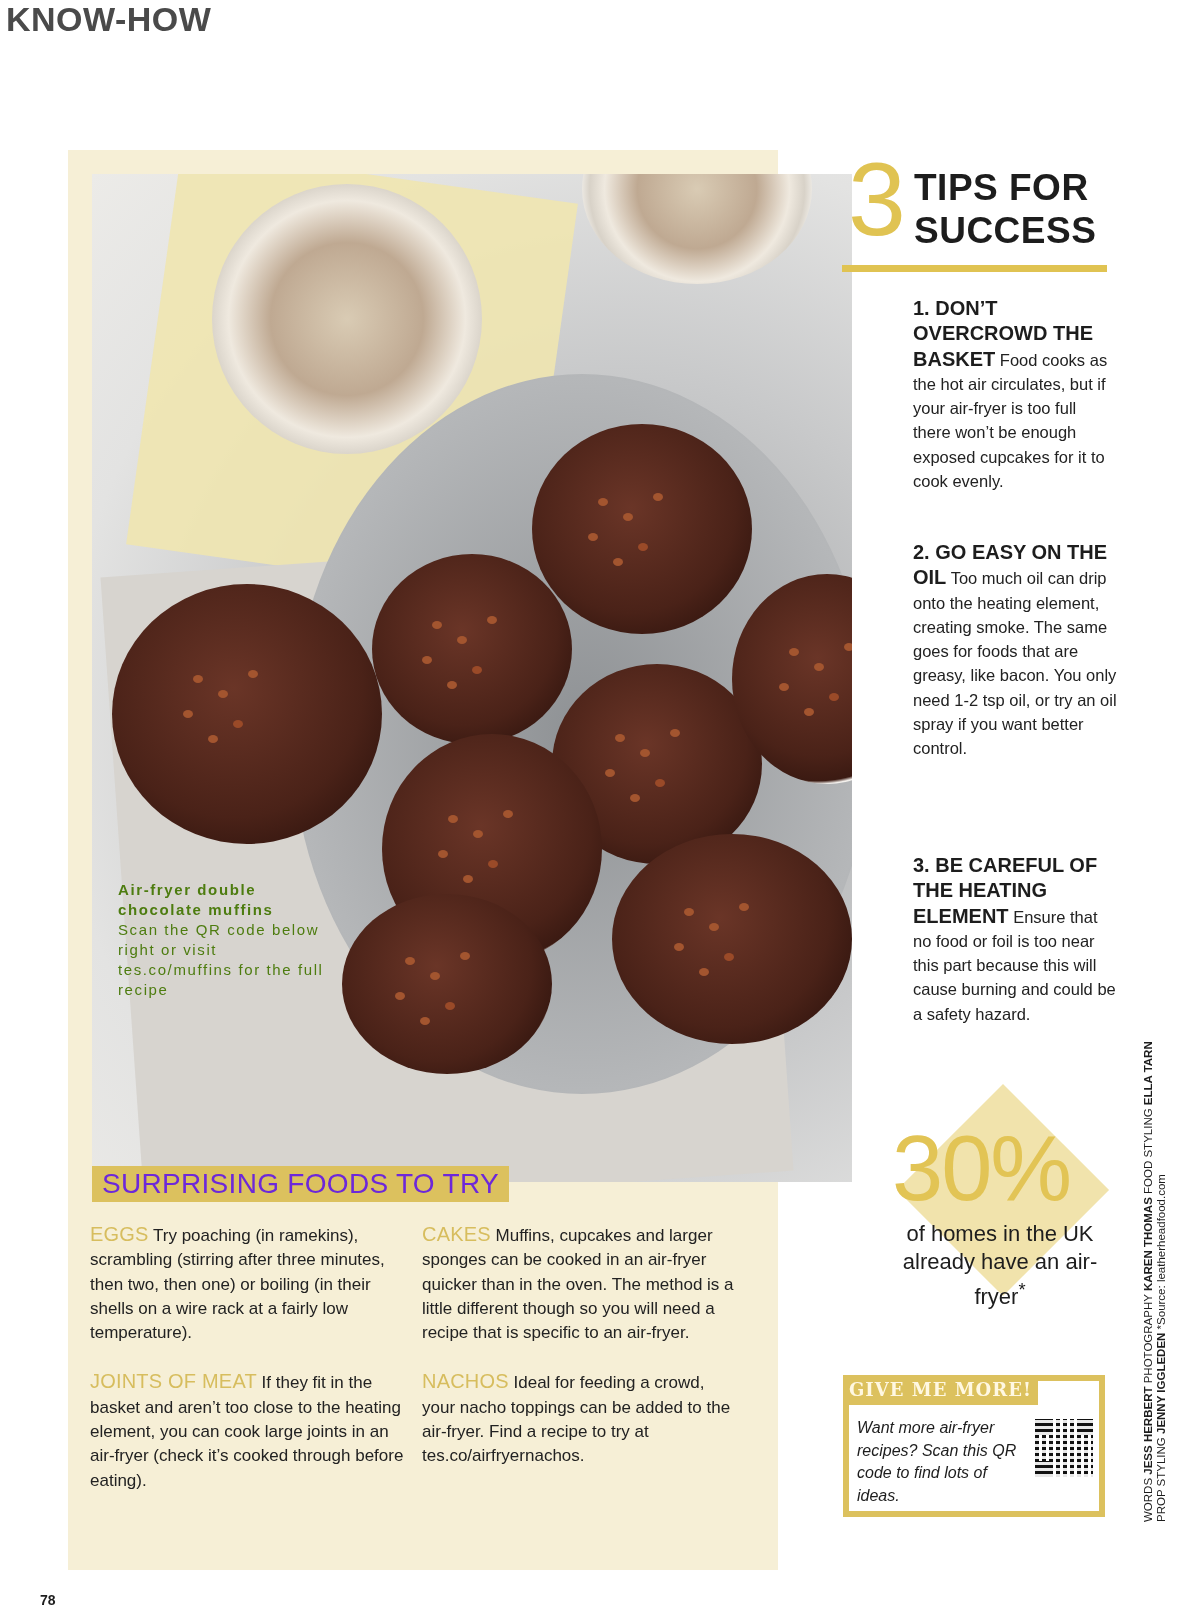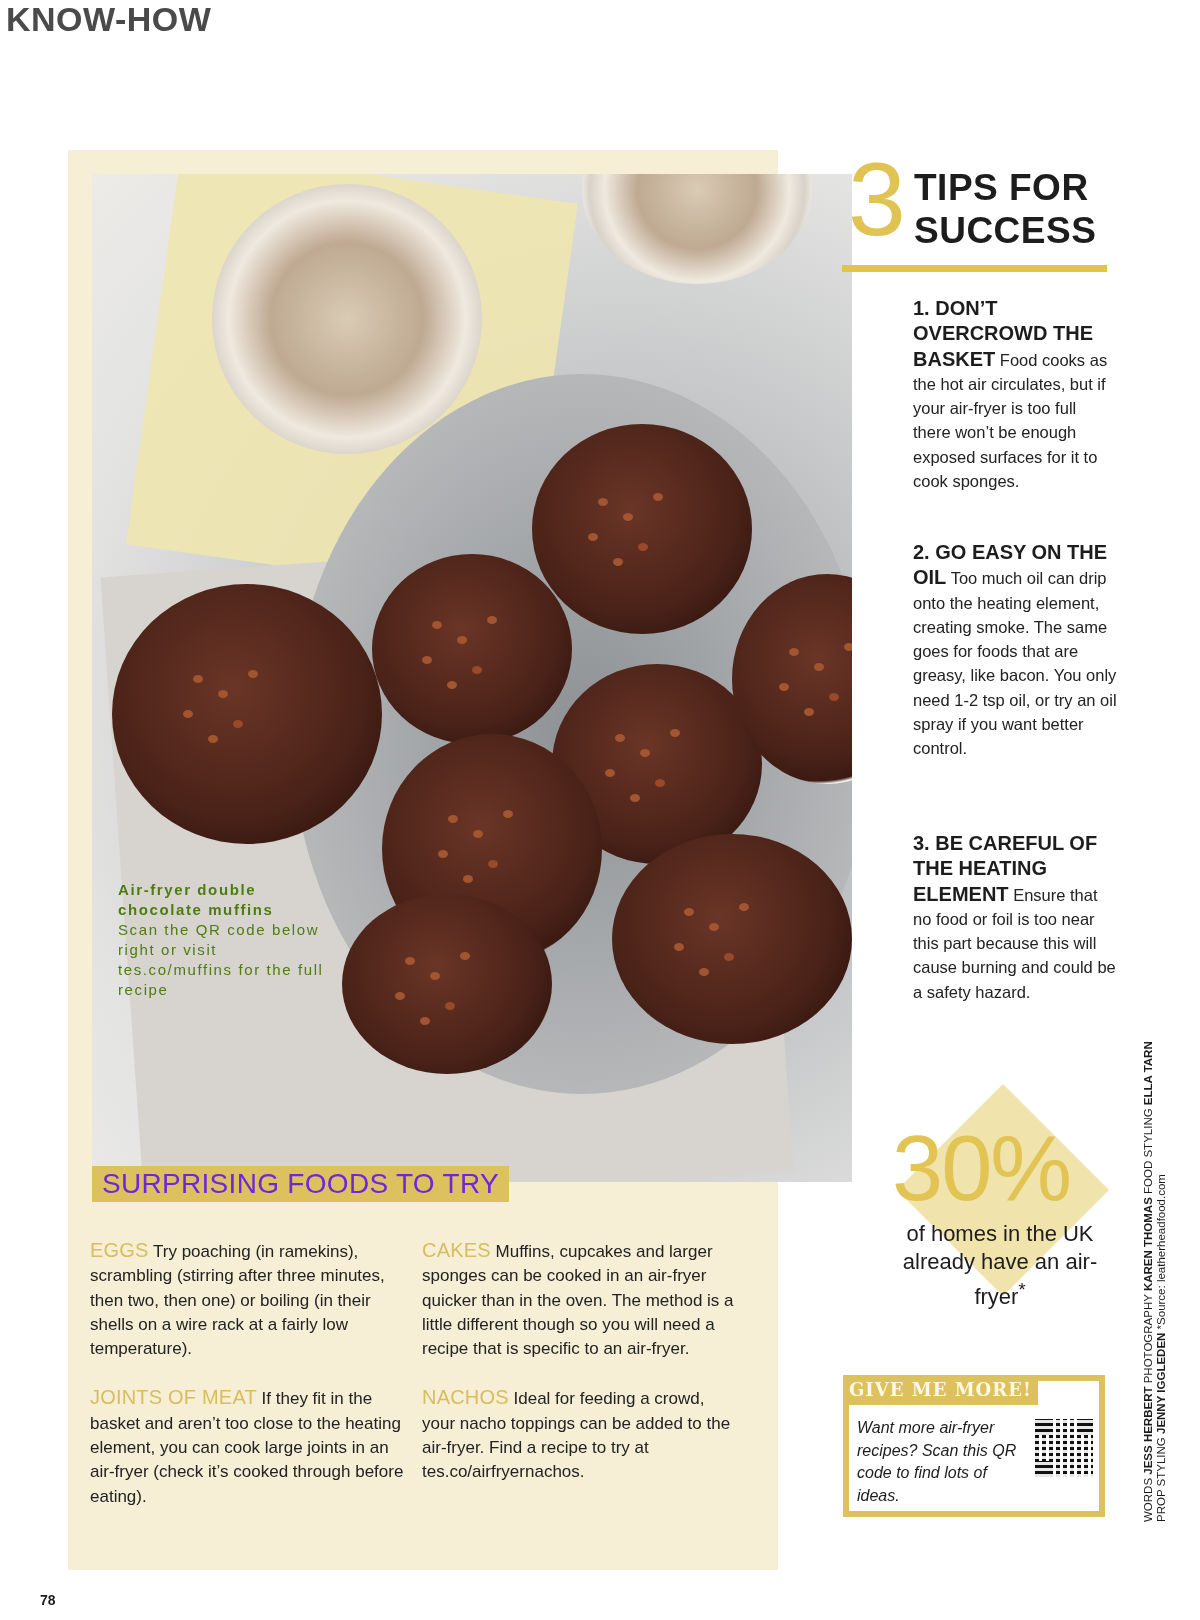--- a/index.html
+++ b/index.html
@@ -18,21 +18,21 @@
   .photo .cup { position: absolute; border-radius: 50%; background: radial-gradient(circle at 50% 50%, #d9cbb4 0%, #bfa992 40%, #efe9df 62%, #d8d2c8 72%, #f6f4f0 80%); }
   .photo .muffin { position: absolute; border-radius: 50%; background: radial-gradient(circle at 45% 40%, #6a3527 0%, #4a2218 60%, #3b1a12 75%, #f3f0ec 77%, #e2ddd7 100%); }
   .photo .muffin::after { content: ""; position: absolute; left: 30%; top: 35%; width: 10px; height: 8px; border-radius: 50%; background: #a3552f; box-shadow: 25px 15px 0 #a3552f, -10px 35px 0 #a3552f, 40px 45px 0 #9a4a28, 15px 60px 0 #a3552f, 55px -5px 0 #a3552f; }
 
   .caption { position: absolute; left: 118px; top: 880px; width: 210px; font-size: 15px; letter-spacing: 1.6px; line-height: 20px; color: #4d7c0f; }
   .caption .cap-title { font-weight: 700; display: block; }
 
   .foods-title { position: absolute; left: 92px; top: 1166px; height: 36px; padding: 0 10px; background: #dcc15e; color: #6d28d9; font-size: 28px; line-height: 36px; letter-spacing: 0.3px; }
 
   .foods-col { position: absolute; width: 320px; font-size: 17px; line-height: 24.3px; color: #222; }
-  .foods-col p { margin-bottom: 24px; margin-top: 16px; }
+  .foods-col p { margin-bottom: 24px; }
   .foods-col .kw { color: #d7bd5e; font-weight: 400; font-size: 20px; letter-spacing: 0.2px; }
   .col-left { left: 90px; top: 1222px; }
   .col-right { left: 422px; top: 1222px; }
 
   .tips-head { position: absolute; left: 848px; top: 150px; width: 260px; height: 120px; }
   .tips-head .big3 { position: absolute; left: 0; top: -6px; font-size: 104px; line-height: 110px; color: #e0c352; font-weight: 400; }
   .tips-head .tt { position: absolute; left: 66px; top: 16px; font-size: 37px; line-height: 43px; font-weight: 700; color: #1d1d1d; letter-spacing: 0.5px; }
   .tips-rule { position: absolute; left: 842px; top: 265px; width: 265px; height: 7px; background: #e0c352; }
 
   .tip { position: absolute; left: 913px; width: 205px; font-size: 16.5px; line-height: 24.3px; color: #222; }
@@ -101,26 +101,26 @@
 <div class="tips-head">
   <div class="big3">3</div>
   <div class="tt">
     <span>TIPS FOR</span><br>
     <span>SUCCESS</span>
   </div>
 </div>
 <div class="tips-rule"></div>
 
 <div class="tip" style="top:296px;">
-  <span class="th">1. DON’T OVERCROWD THE BASKET</span><span> Food cooks as the hot air circulates, but if your air-fryer is too full there won’t be enough exposed surfaces for it to cook sponges.</span>
+  <span class="th">1. DON’T OVERCROWD THE BASKET</span><span> Food cooks as the hot air circulates, but if your air-fryer is too full there won’t be enough exposed cupcakes for it to cook evenly.</span>
 </div>
 <div class="tip" style="top:540px;">
   <span class="th">2. GO EASY ON THE OIL</span><span> Too much oil can drip onto the heating element, creating smoke. The same goes for foods that are greasy, like bacon. You only need 1-2 tsp oil, or try an oil spray if you want better control.</span>
 </div>
-<div class="tip" style="top:831px;">
+<div class="tip" style="top:853px;">
   <span class="th">3. BE CAREFUL OF THE HEATING ELEMENT</span><span> Ensure that no food or foil is too near this part because this will cause burning and could be a safety hazard.</span>
 </div>
 
 <div class="stat">
   <div class="diamond"></div>
   <div class="pct">30%</div>
   <div class="stat-text"><span>of homes in the UK already have an air-fryer</span><sup>*</sup></div>
 </div>
 
 <div class="gmm">

